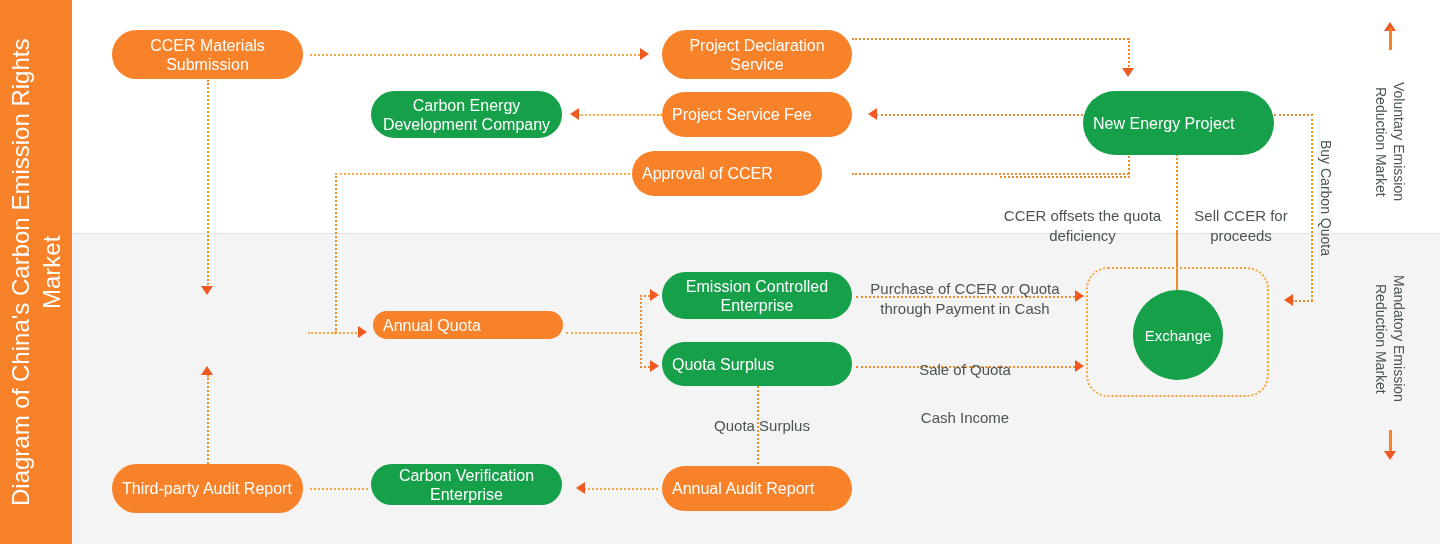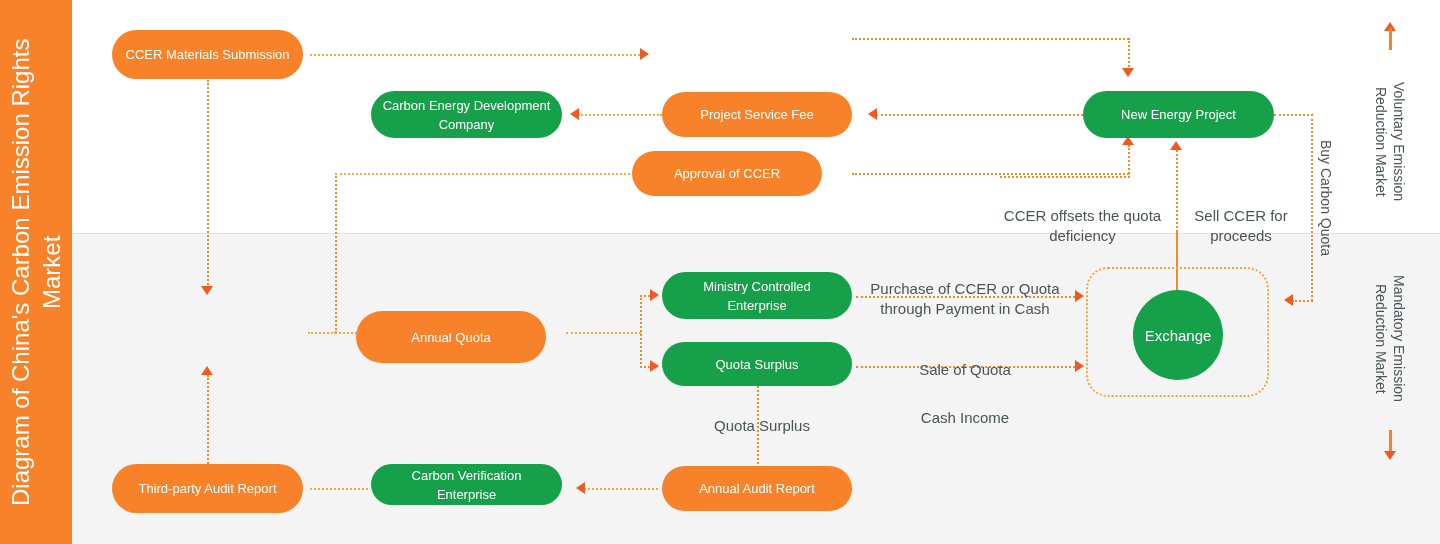--- a/index.html
+++ b/index.html
@@ -26,23 +26,23 @@
     position:absolute;left:0px;top:0px;width:72px;height:544px;
     writing-mode:vertical-rl; transform:rotate(180deg);
     color:#fff;font-size:24px;line-height:31px;
     display:flex;align-items:center;justify-content:center;
     text-align:center;
   }
 
   
   .node{
     position:absolute;box-sizing:border-box;
-    display:flex;align-items:center;justify-content:center;
+    display:flex;align-items:center;justify-content:flex-start;
     text-align:center;color:#ffffff;
-    font-size:13px;line-height:19px;
+    font-size:16px;line-height:19px;
     border-radius:999px;
     padding:0 10px;
   }
   .node.orange{background:#f8822a;}
   .node.green{background:#17a04a;}
   .circle{
     position:absolute;border-radius:50%;
     background:#17a04a;color:#fff;
     display:flex;align-items:center;justify-content:center;
     font-size:15px;
@@ -155,45 +155,49 @@
   <div class="hl light" style="left:310px;top:488px;width:58px;"></div>
 
   <div class="vl" style="left:207px;top:375px;height:89px;"></div>
   <div class="arrow up" style="left:201px;top:366px;"></div>
 
   <div class="node orange" style="left:112px;top:30px;width:191px;height:49px;">
     <span>CCER Materials
 Submission</span>
   </div>
 
-
-  <div class="node green" style="left:1083px;top:91px;width:191px;height:47px;">
+  <div class="node orange" style="left:662px;top:30px;width:190px;height:49px;">
+    <span>Project Declaration
+Service</span>
+  </div>
+
+  <div class="node green" style="left:1083px;top:91px;width:191px;height:64px;">
     <span>New Energy Project</span>
   </div>
 
   <div class="node green" style="left:371px;top:91px;width:191px;height:47px;">
     <span>Carbon Energy
 Development Company</span>
   </div>
 
   <div class="node orange" style="left:662px;top:92px;width:190px;height:45px;">
     <span>Project Service Fee</span>
   </div>
 
   <div class="node orange" style="left:632px;top:151px;width:190px;height:45px;">
     <span>Approval of CCER</span>
   </div>
 
 
-  <div class="node orange" style="left:356px;top:311px;width:190px;height:52px;">
+  <div class="node orange" style="left:373px;top:311px;width:190px;height:28px;">
     <span>Annual Quota</span>
   </div>
 
   <div class="node green" style="left:662px;top:272px;width:190px;height:47px;">
-    <span>Ministry Controlled
+    <span>Emission Controlled
 Enterprise</span>
   </div>
 
   <div class="node green" style="left:662px;top:342px;width:190px;height:44px;">
     <span>Quota Surplus</span>
   </div>
 
   <div class="dashbox" style="left:1086px;top:267px;width:183px;height:130px;"></div>
   <div class="circle" style="left:1133px;top:290px;width:90px;height:90px;">
     <span>Exchange</span>

